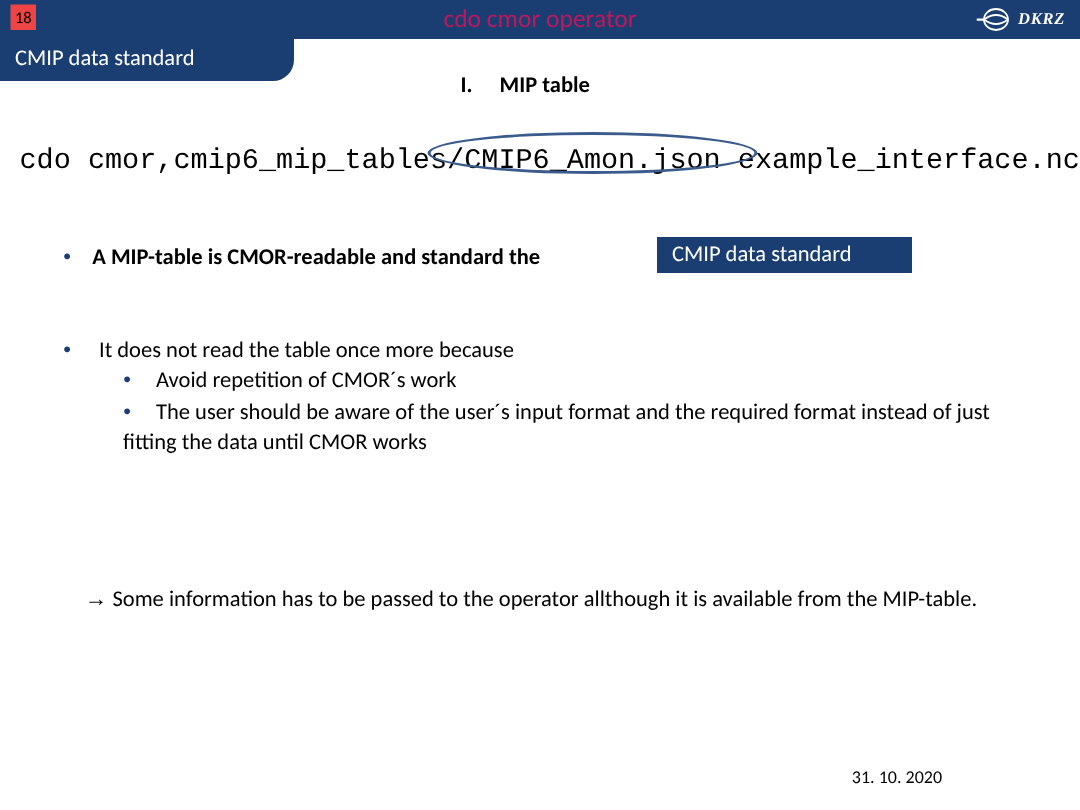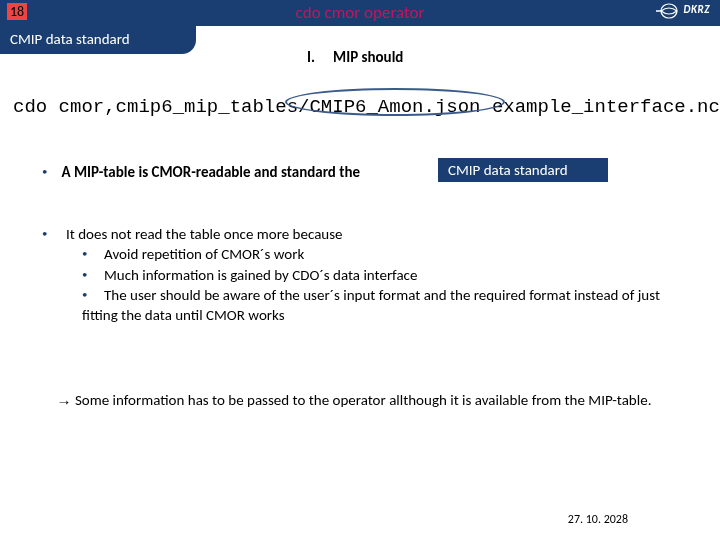--- a/index.html
+++ b/index.html
@@ -1,21 +1,21 @@
 <!DOCTYPE html>
 <html><head>
 <meta charset="utf-8">
 <style>
   * { box-sizing: border-box; margin: 0; padding: 0; }
   html, body { width: 720px; height: 540px; font-family: Calibri, Arial, sans-serif; background: #fff; overflow: hidden; }
   .slide { position: relative; width: 720px; height: 540px; }
   .topbar { position: absolute; top: 0; left: 0; right: 0; height: 26px; background: #1a3e72; }
-  .pagenum { position: absolute; top: 3px; left: 7px; font-size: 14px; color: #000; background: #ef4444; padding: 0 3px; height: 17px; line-height: 17px; }
+  .pagenum { position: absolute; top: 3px; left: 7px; font-size: 11px; color: #000; background: #ef4444; padding: 0 3px; height: 17px; line-height: 17px; }
   .title { position: absolute; top: 2px; left: 0; right: 0; text-align: center; color: #be185d; font-size: 17px; font-weight: 400; }
-  .logo { position: absolute; top: 3px; right: 10px; height: 20px; display: flex; align-items: flex-start; color: #fff; font-size: 11px; font-weight: bold; font-style: italic; letter-spacing: 0.5px; }
+  .logo { position: absolute; top: 3px; right: 10px; height: 20px; display: flex; align-items: center; color: #fff; font-size: 11px; font-weight: bold; font-style: italic; letter-spacing: 0.5px; font-family: Liberation Serif, serif; }
   .logo svg { margin-right: 2px; }
   .subtitle-tab { position: absolute; top: 26px; left: 0; width: 196px; height: 28px; background: #1a3e72; border-radius: 0 0 14px 0; color: #fff; font-size: 15px; padding-left: 10px; line-height: 26px; }
   .section-head { position: absolute; top: 48px; left: 307px; font-size: 15px; font-weight: bold; }
   .section-head .num { margin-right: 18px; }
   .cmdline { position: absolute; top: 96px; left: 13px; font-family: Liberation Mono, monospace; font-size: 19px; white-space: pre; }
   .oval { position: absolute; border: 2px solid #3b5b8c; border-radius: 50%; pointer-events: none; }
   .b1 { position: absolute; top: 163px; left: 42px; font-size: 15px; }
   .b1 .dot { color: #1a3e72; margin-right: 14px; font-size: 11px; vertical-align: 2px; }
   .tag { position: absolute; top: 158px; left: 438px; width: 170px; height: 24px; background: #1a3e72; color: #fff; font-size: 15px; line-height: 24px; padding-left: 10px; }
   .b2 { position: absolute; top: 224px; left: 42px; right: 26px; font-size: 15px; line-height: 1.35; }
@@ -41,41 +41,40 @@
       <path d="M5 8 Q13 2 21 8" fill="none" stroke="#fff" stroke-width="1.2"></path>
       <path d="M5 8 Q13 14 21 8" fill="none" stroke="#fff" stroke-width="1.2"></path>
       <line x1="0" y1="8" x2="6" y2="8" stroke="#fff" stroke-width="1.5"></line>
     </svg>
     <span>DKRZ</span>
   </div>
 
   <div class="subtitle-tab">CMIP data standard</div>
 
   <div class="section-head">
-    <span class="num">I.</span><span>MIP should</span>
+    <span class="num">I.</span><span>MIP table</span>
   </div>
 
   <div class="cmdline">cdo cmor,cmip6_mip_tables/CMIP6_Amon.json example_interface.nc</div>
   <div class="oval" style="top:88px; left:285px; width:220px; height:28px;"></div>
 
   <div class="b1">
     <span class="dot">•</span><span><b>A MIP-table is CMOR-readable and standard the</b></span>
   </div>
   <div class="tag">CMIP data standard</div>
 
   <div class="b2">
     <ul class="lvl1">
       <li>It does not read the table once more because</li>
     </ul>
     <ul class="lvl2">
       <li>Avoid repetition of CMOR´s work</li>
-      <li>Much information is gained by CDO´s data interface</li>
       <li>The user should be aware of the user´s input format and the required format instead of just fitting the data until CMOR works</li>
     </ul>
   </div>
 
   <div class="conclusion">
     <span class="arrow">→</span><span> Some information has to be passed to the operator allthough it is available from the MIP-table.</span>
   </div>
 
-  <div class="footer-date">27. 10. 2028</div>
+  <div class="footer-date">31. 10. 2020</div>
 
 </div>
 
 </body></html>

